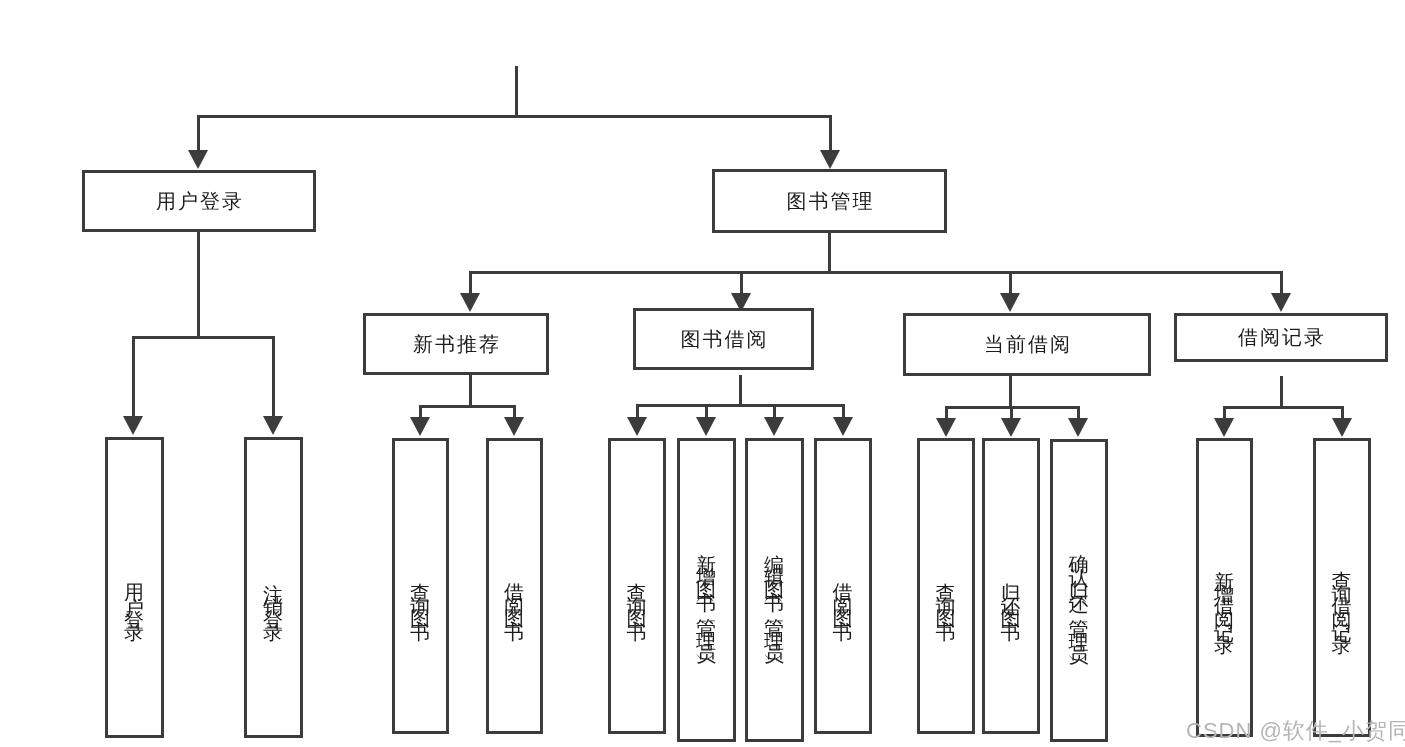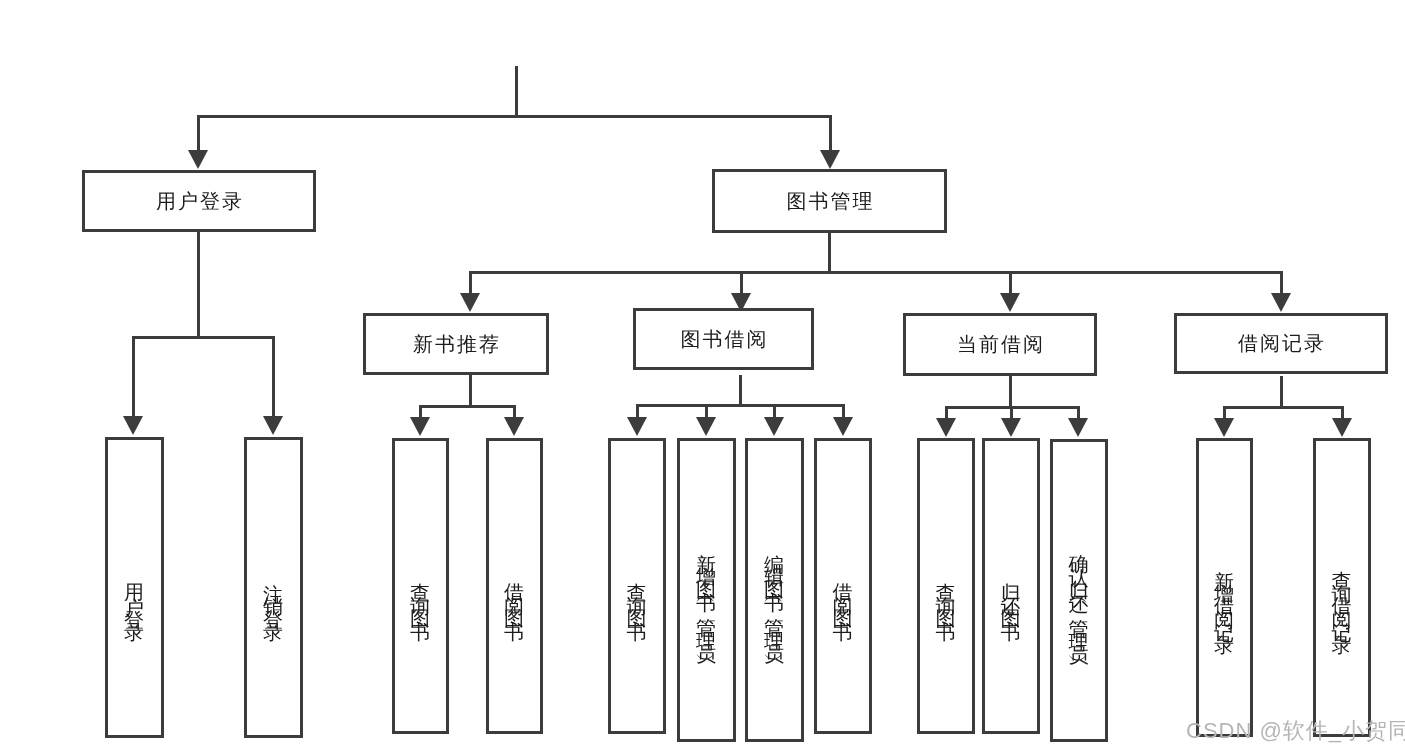--- a/index.html
+++ b/index.html
@@ -189,24 +189,24 @@
   <div class="box" style="left:712px;top:169px;width:235px;height:64px">
     <span class="lbl">图书管理</span>
   </div>
 
   <div class="box" style="left:363px;top:313px;width:186px;height:62px">
     <span class="lbl">新书推荐</span>
   </div>
   <div class="box" style="left:633px;top:308px;width:181px;height:62px">
     <span class="lbl">图书借阅</span>
   </div>
-  <div class="box" style="left:903px;top:313px;width:194px;height:63px">
+  <div class="box" style="left:903px;top:313px;width:248px;height:63px">
     <span class="lbl">当前借阅</span>
   </div>
-  <div class="box" style="left:1174px;top:313px;width:214px;height:61px">
+  <div class="box" style="left:1174px;top:313px;width:214px;height:49px">
     <span class="lbl">借阅记录</span>
   </div>
 
   <div class="box vbox" style="left:105px;top:437px;width:59px;height:301px">
     <span class="lbl">用户登录</span>
   </div>
   <div class="box vbox" style="left:244px;top:437px;width:59px;height:301px">
     <span class="lbl">注销登录</span>
   </div>
 

